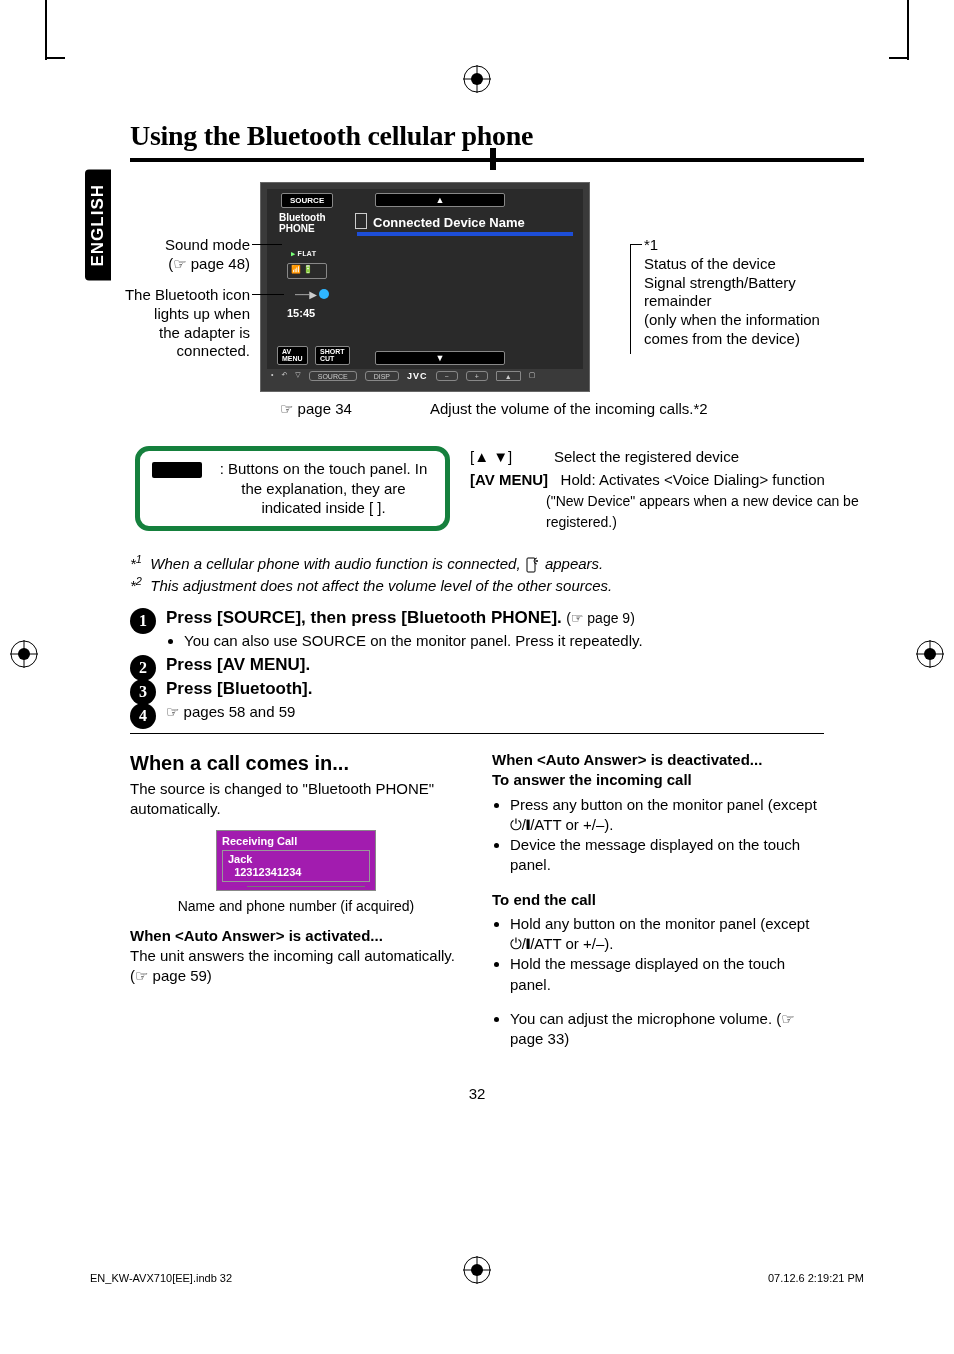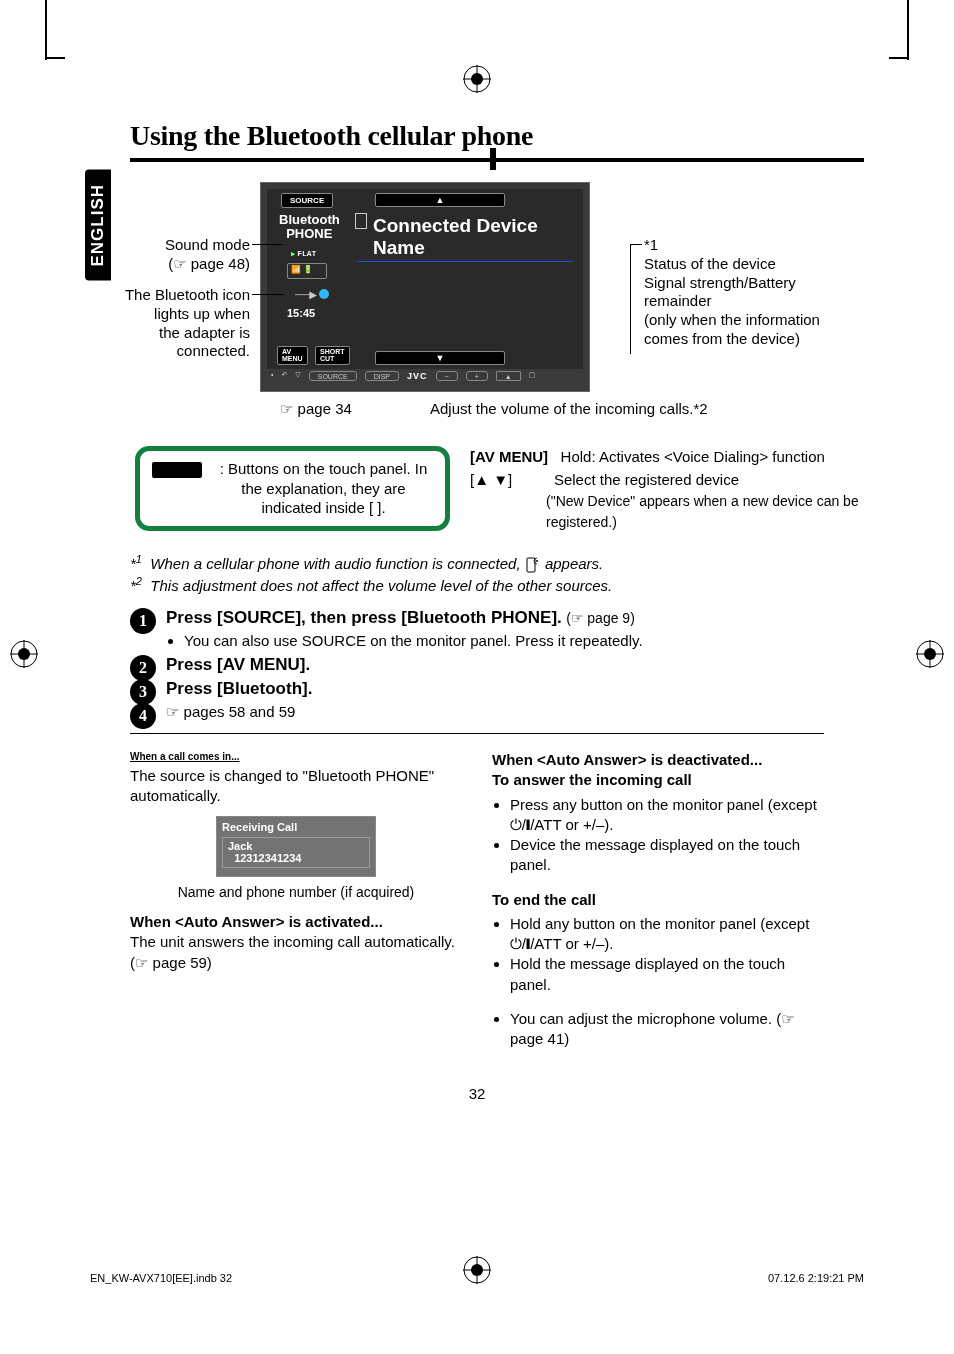--- a/index.html
+++ b/index.html
@@ -92,26 +92,26 @@
     position: absolute; top: 4px; left: 108px; width: 130px;
     background:#000; border:1px solid #888; color:#fff; text-align:center;
     font-size:9px; padding:1px 0; border-radius:2px;
   }
   .btn-down {
     position: absolute; bottom: 4px; left: 108px; width: 130px;
     background:#000; border:1px solid #888; color:#fff; text-align:center;
     font-size:9px; padding:1px 0; border-radius:2px;
   }
   .src-label {
-    position: absolute; top: 24px; left: 12px; color:#fff; font-size:13px; font-weight:700; line-height:1.05; text-align:center; font-family: Arial;
+    position: absolute; top: 24px; left: 12px; color:#fff; font-size:10px; font-weight:700; line-height:1.05; text-align:left; font-family: Arial;
   }
   .conn-name {
     position: absolute; top: 26px; left: 90px; right: 10px;
-    color:#fff; font-weight:700; font-size:19px; font-family: Arial;
-    border-bottom: 1px solid #1d4ed8; padding: 0 0 2px 16px;
+    color:#fff; font-weight:700; font-size:13px; font-family: Arial;
+    border-bottom: 4px solid #1d4ed8; padding: 0 0 2px 16px;
   }
   .phone-icon {
     position:absolute; left:88px; top:24px; width:12px; height:16px; border:1px solid #ccc;
   }
   .flat {
     position:absolute; top:60px; left:24px; color:#eee; font-size:8px; font-family: Liberation Mono, monospace; font-weight:700;
   }
   .flat::before { content:"▶"; font-size:7px; color:#7f7; margin-right:2px;}
   .sig-box {
     position:absolute; top:74px; left:20px; width:40px; height:16px; border:1px solid #888; border-radius:2px;
@@ -172,27 +172,27 @@
   }
   .step h3 { margin:0; font-size:17px; font-weight:700; display:inline; }
   .step .note { font-size:14px; font-weight:400; }
   .step ul { margin:4px 0 6px 0; padding-left:18px; font-size:15px; }
   .step .sub { font-size:15px; margin-top:4px;}
 
   hr.body-rule { margin: 12px 40px 16px 40px; border:none; border-top:1px solid #000; }
 
   .columns { display:flex; gap:30px; margin: 0 40px; font-size:15px; line-height:1.35;}
   .col { flex:1; }
-  .col h4 { margin:0 0 2px 0; font-size:10px; text-decoration: underline; }
+  .col h4 { margin:0 0 2px 0; font-size:20px; }
   .col-sub { font-weight:700; margin-top:10px;}
   .col ul { margin:4px 0; padding-left:18px; }
 
   .receiving-box {
     margin: 10px auto 6px auto; width: 160px;
-    border: 1px solid #888; background:#737373; color:#fff;
+    border: 1px solid #888; background:#a21caf; color:#fff;
     font-family: Arial; font-size:11px; padding:3px 5px 8px 5px;
     position:relative;
   }
   .receiving-box .title { font-weight:700; font-size:11px; margin-bottom:2px;}
   .receiving-box .inner { border:1px solid #999; padding:2px 5px; font-weight:700; font-size:11px; line-height:1.15;}
   .receiving-box::after { content:""; position:absolute; left:30px; right:10px; bottom:2px; height:1px; border-top:1px solid #777;}
   .caption { text-align:center; font-size:14px; margin-bottom:4px;}
 
   .page-num { text-align:center; font-size:15px; margin-top:32px; }
 
@@ -317,22 +317,22 @@
   </div>
 
   <div class="legend-row">
     <div class="legend-col1">
       <div class="legend">
         <div class="swatch"></div>
         <div>: <span>Buttons on the touch panel. In the explanation, they are indicated inside [     ].</span></div>
       </div>
     </div>
     <div class="legend-col2 legend-right">
+      <div><span class="arrow-keys">[▲ ▼]</span>&nbsp;&nbsp;&nbsp;&nbsp;&nbsp;&nbsp;&nbsp;&nbsp;&nbsp;&nbsp;<span>Select the registered device</span></div>
       <div><span class="bold">[AV MENU]</span>&nbsp;&nbsp;&nbsp;<span>Hold: Activates &lt;Voice Dialing&gt; function</span></div>
-      <div><span class="arrow-keys">[▲ ▼]</span>&nbsp;&nbsp;&nbsp;&nbsp;&nbsp;&nbsp;&nbsp;&nbsp;&nbsp;&nbsp;<span>Select the registered device</span></div>
       <div style="padding-left:76px; font-size:14px;">("New Device" appears when a new device can be registered.)</div>
     </div>
   </div>
 
   <div class="asterisk-note">
     *<sup>1</sup>&nbsp; <span>When a cellular phone with audio function is connected, </span><span class="big-icon"><svg viewBox="0 0 16 16">
           <rect x="2" y="1" width="8" height="14" rx="1" fill="none" stroke="#000" stroke-width="1"></rect>
           <circle cx="12" cy="4" r="1" fill="#000"></circle>
           <path d="M12 7 a2 2 0 0 1 0 -6" fill="none" stroke="#000" stroke-width="0.8"></path>
         </svg></span><span> appears.</span>
@@ -384,21 +384,21 @@
       <ul>
         <li><span>Press any button on the monitor panel (except </span><span class="power-icon">⏻/❙</span><span>/ATT or +/–).</span></li>
         <li>Device the message displayed on the touch panel.</li>
       </ul>
       <div class="bold" style="margin-top:14px;">To end the call</div>
       <ul>
         <li><span>Hold any button on the monitor panel (except </span><span class="power-icon">⏻/❙</span><span>/ATT or +/–).</span></li>
         <li>Hold the message displayed on the touch panel.</li>
       </ul>
       <ul style="margin-top:14px;">
-        <li>You can adjust the microphone volume. (☞ page 41)</li>
+        <li>You can adjust the microphone volume. (☞ page 33)</li>
       </ul>
     </div>
   </div>
 
   <div class="page-num">32</div>
 
 </div>
 
 <div class="footer">
   <span>EN_KW-AVX710[EE].indb   32</span>

